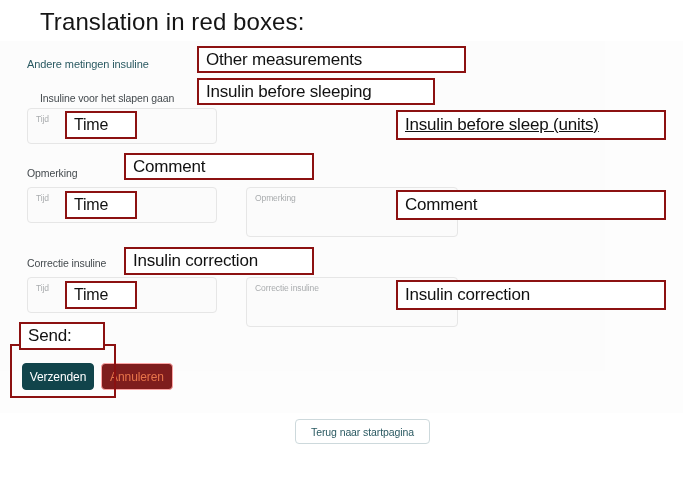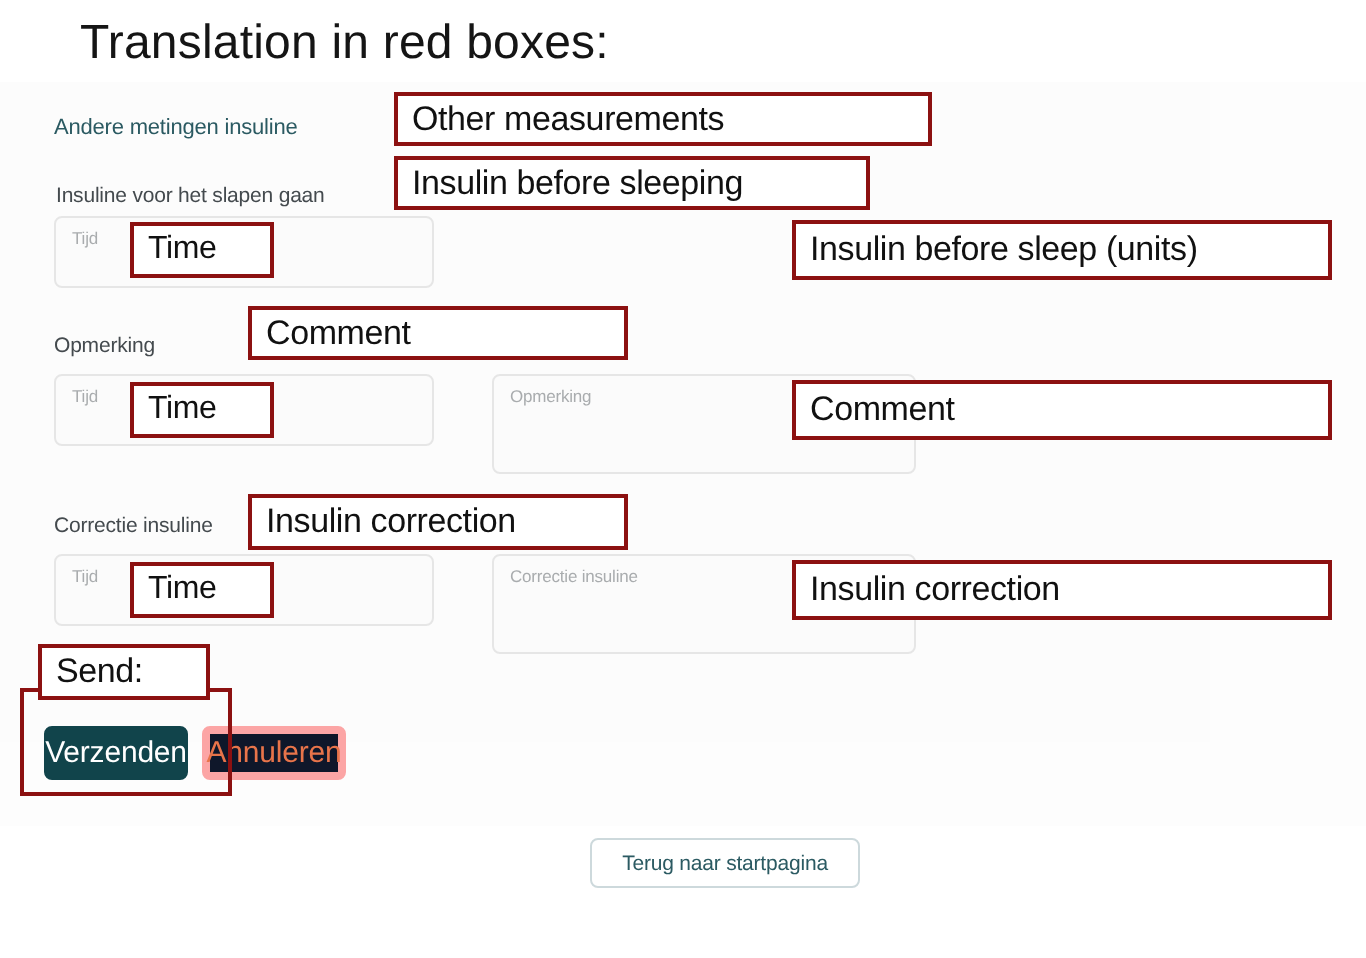--- a/index.html
+++ b/index.html
@@ -82,42 +82,42 @@
     letter-spacing: -0.1px;
   }
 
   
   .btn {
     position: absolute;
     box-sizing: border-box;
     display: flex;
     align-items: center;
     justify-content: center;
-    font-size: 15px;
+    font-size: 12px;
     letter-spacing: -0.1px;
     border-radius: 4px;
     white-space: nowrap;
   }
   #btn-submit {
     left: 22px;
     top: 363px;
     width: 72px;
     height: 27px;
     background: #11444b;
     color: #ffffff;
     border: 1px solid #11444b;
   }
   #btn-cancel {
     left: 101px;
     top: 363px;
     width: 72px;
     height: 27px;
-    background: #0f172a;
+    background: #7f1d1d;
     color: #e8744a;
-    border: 4px solid #fca5a5;
+    border: 1px solid #fca5a5;
   }
   #btn-home {
     left: 295px;
     top: 419px;
     width: 135px;
     height: 25px;
     background: #ffffff;
     color: #2b5a62;
     border: 1px solid #cdd9dc;
     font-size: 10.5px;
@@ -157,21 +157,21 @@
 
 <div id="screen">
 
   <div id="slide-title">Translation in red boxes:</div>
 
   <div id="form-panel">
     <div id="form-panel-inner"></div>
 
     <div class="section-heading" style="left:27px; top:17px;">Andere metingen insuline</div>
 
-    <div class="field-label" style="left:28px; top:51px;">Insuline voor het slapen gaan</div>
+    <div class="field-label" style="left:40px; top:51px;">Insuline voor het slapen gaan</div>
 
     <div class="form-input" style="left:27px; top:67px; width:190px; height:36px;">
       <span class="ph">Tijd</span>
     </div>
 
 
     <div class="field-label" style="left:27px; top:126px;">Opmerking</div>
 
     <div class="form-input" style="left:27px; top:146px; width:190px; height:36px;">
       <span class="ph">Tijd</span>
@@ -197,21 +197,21 @@
   <div class="btn" id="btn-cancel">Annuleren</div>
 
   <div class="btn" id="btn-home">Terug naar startpagina</div>
 
   <div class="anno" style="left:197px; top:46px; width:269px; height:27px;">Other measurements</div>
 
   <div class="anno" style="left:197px; top:78px; width:238px; height:27px;">Insulin before sleeping</div>
 
   <div class="anno anno-sm" style="left:65px; top:111px; width:72px; height:28px;">Time</div>
 
-  <div class="anno" style="left:396px; top:110px; width:270px; height:30px;">Insulin before sleep (units)</div>
+  <div class="anno" style="left:396px; top:110px; width:270px; height:30px;text-decoration:underline;">Insulin before sleep (units)</div>
 
   <div class="anno" style="left:124px; top:153px; width:190px; height:27px;">Comment</div>
 
   <div class="anno anno-sm" style="left:65px; top:191px; width:72px; height:28px;">Time</div>
 
   <div class="anno" style="left:396px; top:190px; width:270px; height:30px;">Comment</div>
 
   <div class="anno" style="left:124px; top:247px; width:190px; height:28px;">Insulin correction</div>
 
   <div class="anno anno-sm" style="left:65px; top:281px; width:72px; height:28px;">Time</div>

